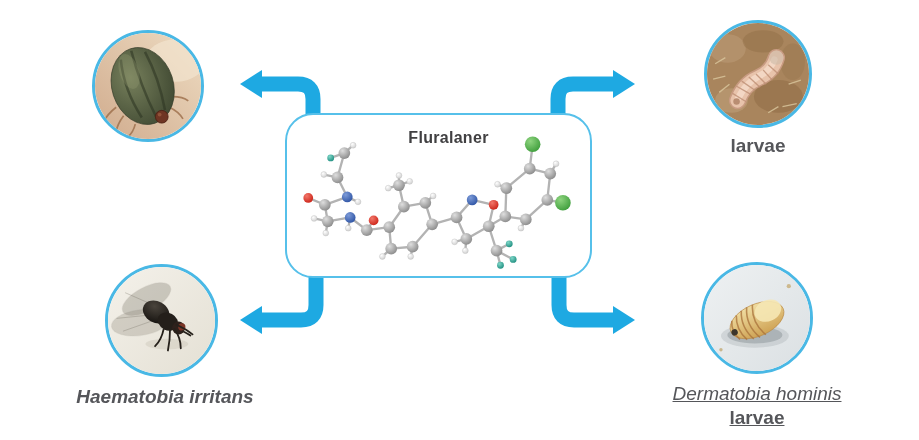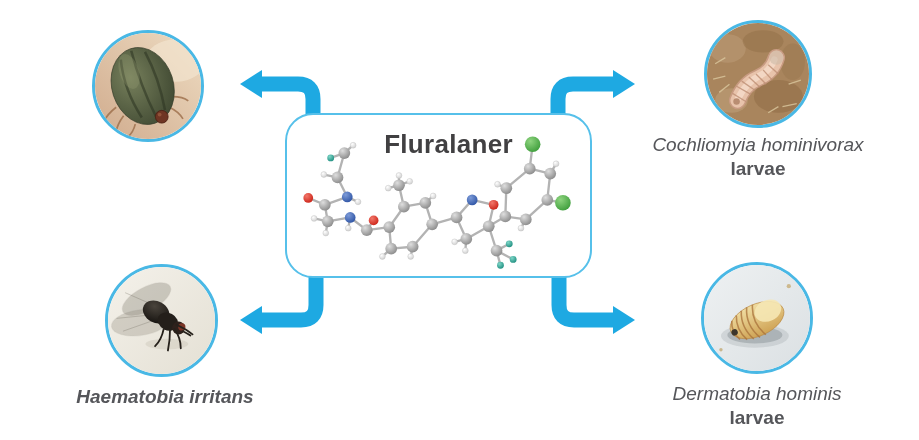--- a/index.html
+++ b/index.html
@@ -8,40 +8,40 @@
   .canvas {
     position:relative; width:919px; height:440px; background:#ffffff; overflow:hidden;
   }
   .arrows-layer { position:absolute; left:0; top:0; width:919px; height:440px; z-index:1; }
   .molecule-box {
     position:absolute; left:285px; top:113px; width:307px; height:165px;
     background:#ffffff; border:2.5px solid #56c0ea; border-radius:28px; z-index:2;
   }
   .molecule-title {
     position:absolute; left:0; right:0; top:14px; text-align:center;
-    font-size:26px; font-weight:bold; color:#414042; letter-spacing:.3px; z-index:3;margin-left:20px;
+    font-size:16px; font-weight:bold; color:#414042; letter-spacing:.3px; z-index:3;margin-left:20px;
   }
   .molecule-svg { position:absolute; left:0; top:0; width:100%; height:100%; }
   .photo-circle {
     position:absolute; border-radius:50%; overflow:hidden;
     border:3px solid #49b8e5; z-index:2; background:#fff;
   }
   .photo-circle svg { display:block; width:100%; height:100%; }
   .circle-tl { left:92px;  top:30px;  width:112px; height:112px; }
   .circle-tr { left:704px; top:20px;  width:108px; height:108px; }
   .circle-bl { left:105px; top:264px; width:113px; height:113px; }
   .circle-br { left:701px; top:262px; width:112px; height:112px; }
   .species-label {
     position:absolute; width:280px; text-align:center; z-index:2;
     font-size:19px; font-style:italic; color:#55565a; line-height:1.2;
   }
   .label-tl { left:8px;   top:147px; }
   .label-tr { left:618px; top:134px; }
   .label-bl { left:25px;  top:386px;font-weight:bold; }
-  .label-br { left:617px; top:383px; }
+  .label-br { left:617px; top:383px;text-decoration:underline; }
   .larvae-line { display:block; font-style:normal; font-weight:bold; margin-top:1px; }
   .larvae-line:empty { display:none; }
 </style>
 </head>
 <body>
 
 <div class="canvas">
 
   <svg class="arrows-layer" viewBox="0 0 919 440">
     <g stroke="#1ea9e2" stroke-width="15" fill="none">
@@ -301,21 +301,20 @@
           <path d="M40 38 q-7 14 0 29"></path>
             <path d="M46 37 q-8 15 0 31"></path>
             <path d="M52 37 q-8 15 0 31"></path>
         </g>
         <circle cx="26" cy="54" r="3" fill="#3c352b"></circle>
       </g>
     </svg>
   </div>
 
   <div class="species-label label-tr">
-    <span>Cochliomyia hominivorax</span>
     <span class="larvae-line">larvae</span>
   </div>
   <div class="species-label label-bl">
     <span>Haematobia irritans</span>
     
   </div>
   <div class="species-label label-br">
     <span>Dermatobia hominis</span>
     <span class="larvae-line">larvae</span>
   </div>

